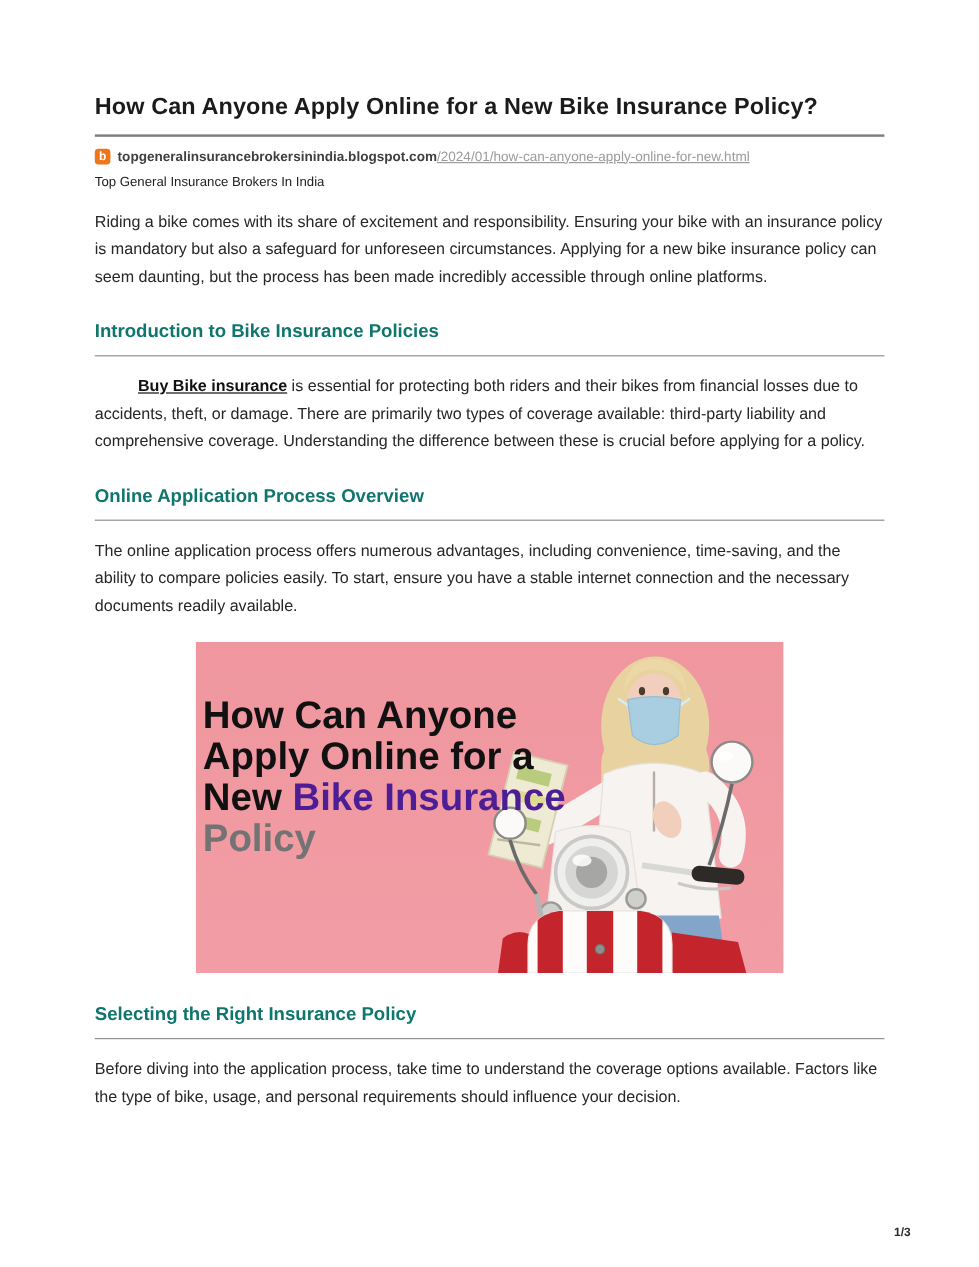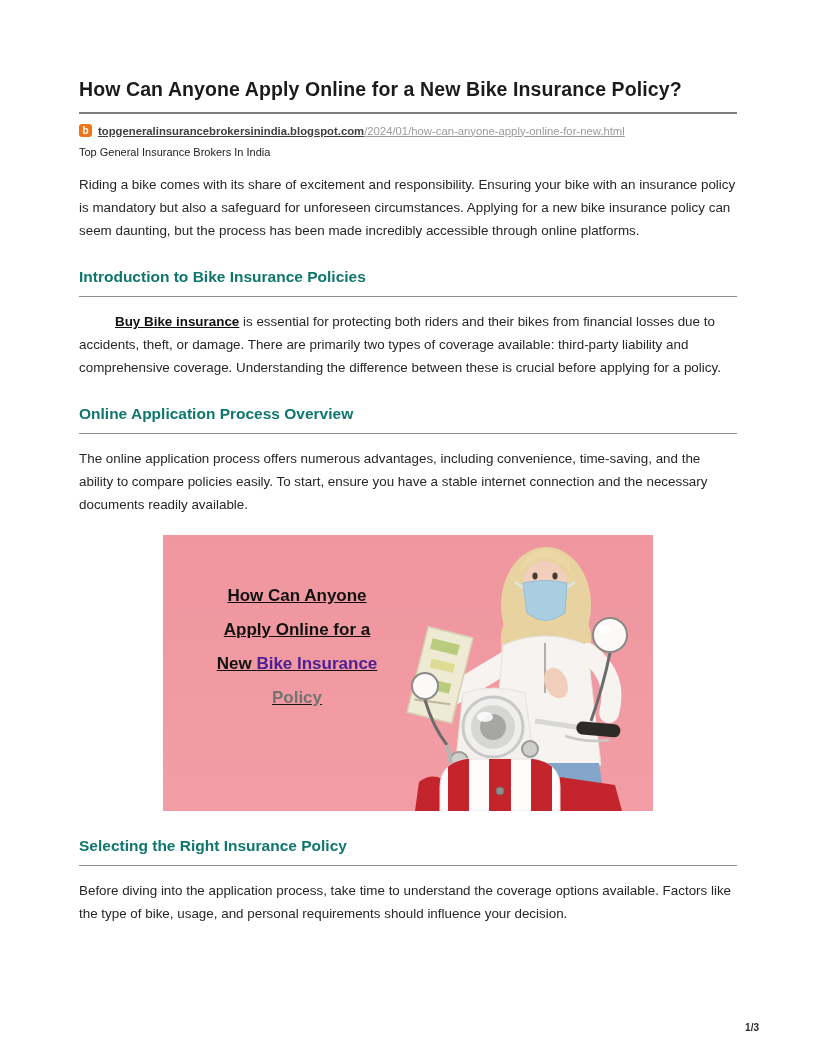--- a/index.html
+++ b/index.html
@@ -53,21 +53,20 @@
     font-size: 10px;
     font-weight: bold;
     line-height: 13px;
     flex: 0 0 auto;
     text-transform: lowercase;
   }
   .source-link { text-decoration: none; white-space: nowrap; }
   .source-link .domain {
     font-weight: bold;
     color: #3f3f3f;
-    text-decoration: underline;
     text-align: right;
   }
   .source-link .path {
     font-weight: normal;
     color: #9b9b9b;
     text-decoration: underline;
   }
   .source-name {
     margin-top: 9px;
     font-size: 11px;
@@ -102,27 +101,26 @@
     margin: 19px auto 0 auto;
     overflow: hidden;
     box-shadow: inset 0 0 0 1px rgba(0,0,0,0.04);
   }
   figure.hero-figure svg { display: block; width: 490px; height: 276px; }
   .hero-caption {
     position: absolute;
     left: 6px;
     top: 44px;
     width: 256px;
-    text-align: center;
-    font-weight: bold;
-    font-size: 17px;
+    text-align: left;
+    font-weight: bold;
+    font-size: 32px;
     line-height: 34px;
     color: #111111;
     white-space: nowrap;
-    text-decoration: underline;
   }
   .cap-red { color: #e0181f; }
   .page-number {
     position: absolute;
     right: 57px;
     bottom: 23px;
     font-size: 10px;
     color: #2b2b2b;
     font-weight: bold;
   }

